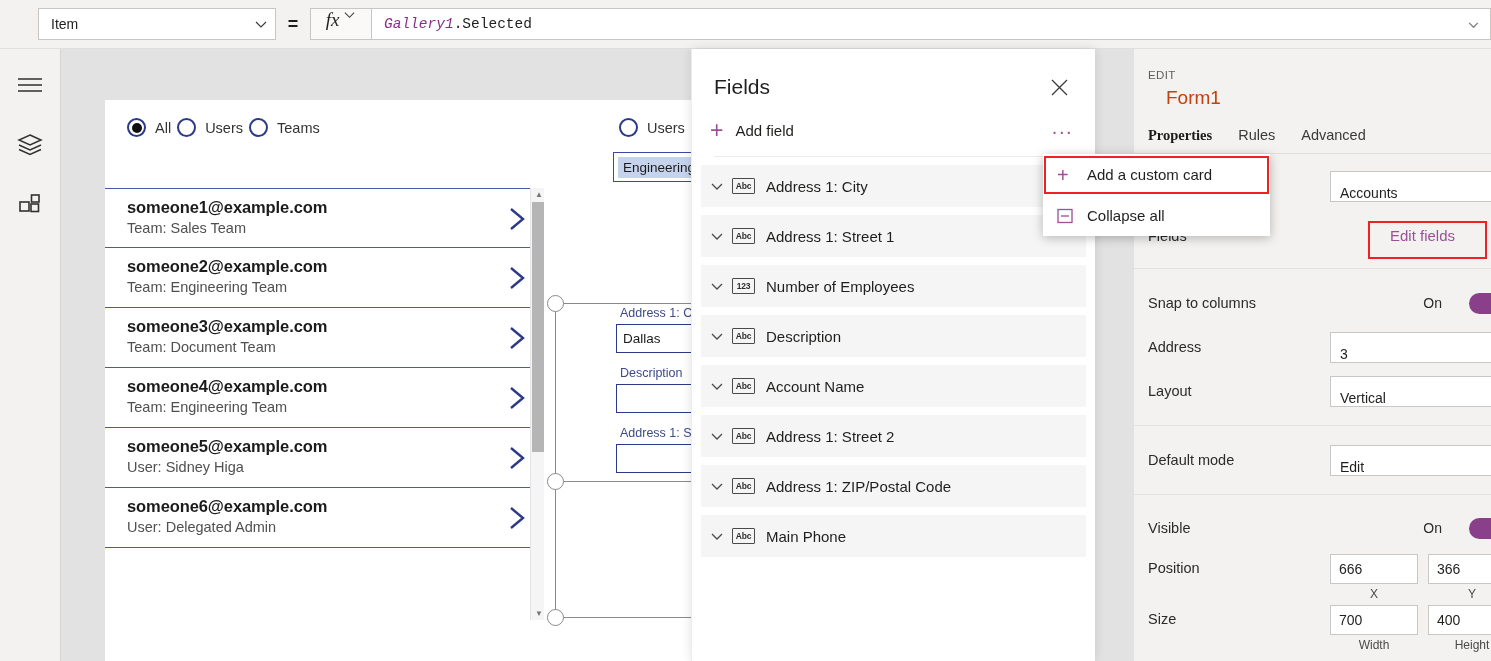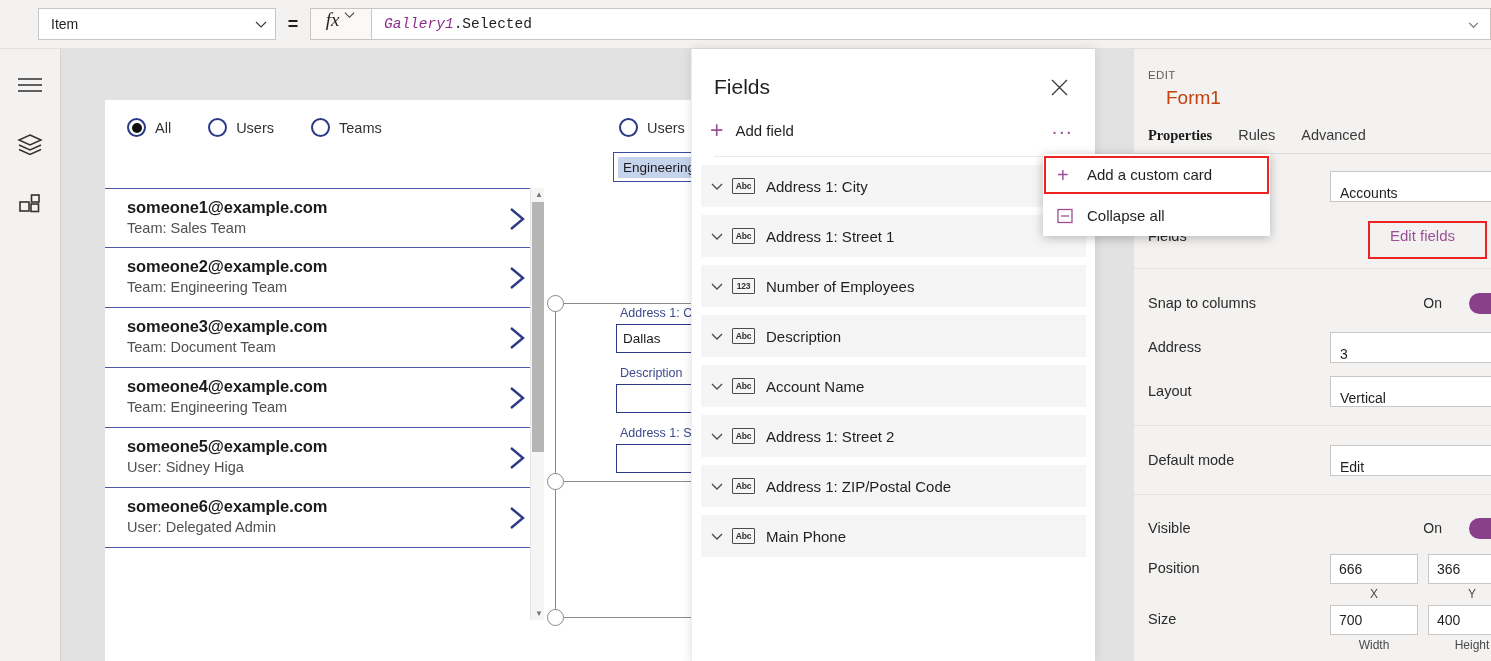--- a/index.html
+++ b/index.html
@@ -65,21 +65,21 @@
   .canvas {
     position: absolute; left: 61px; top: 49px; width: 1430px; height: 612px;
     background: #e2e2e2; overflow: hidden;
   }
   .app-screen {
     position: absolute; left: 44px; top: 51px; width: 625px; height: 575px;
     background: #ffffff; border-bottom: 2px solid #4a4a4a;
   }
 
   
-  .radio-row { position: absolute; left: 22px; top: 18px; display: flex; align-items: center; gap: 37px; }
+  .radio-row { position: absolute; left: 22px; top: 18px; display: flex; align-items: center; gap: 6px; }
   .radio-item { display: flex; align-items: center; gap: 9px; cursor: pointer; }
   .radio-dot {
     width: 19px; height: 19px; border-radius: 50%;
     border: 2px solid #2b3a87; background: #fff;
     display: flex; align-items: center; justify-content: center; flex: none;
   }
   .radio-dot.sel::after { content: ""; width: 10px; height: 10px; border-radius: 50%; background: #101010; }
   .radio-lbl { font-size: 14.5px; color: #333; }
 
   

